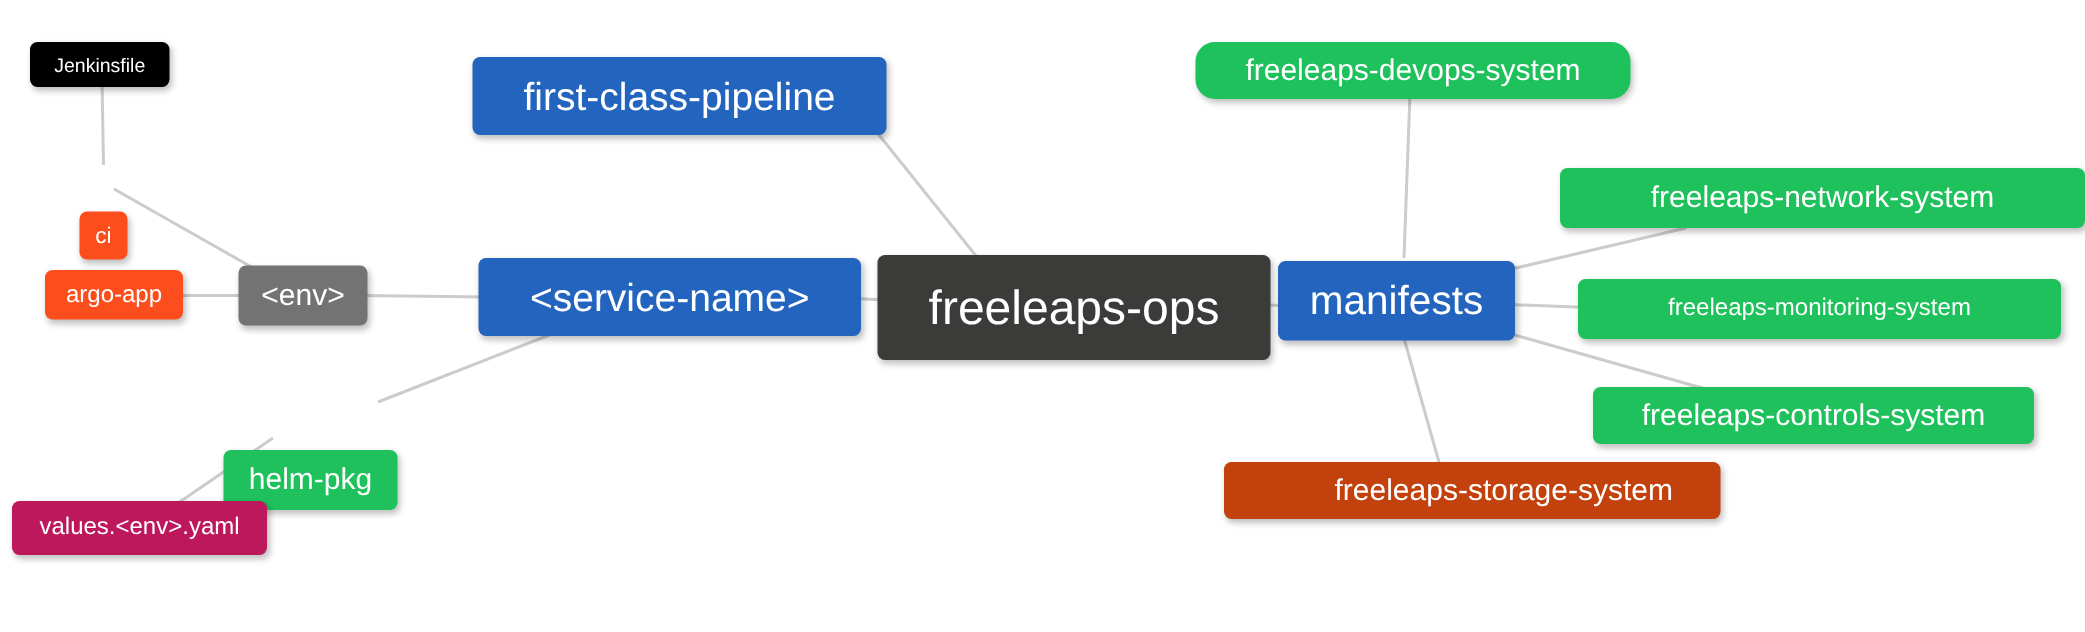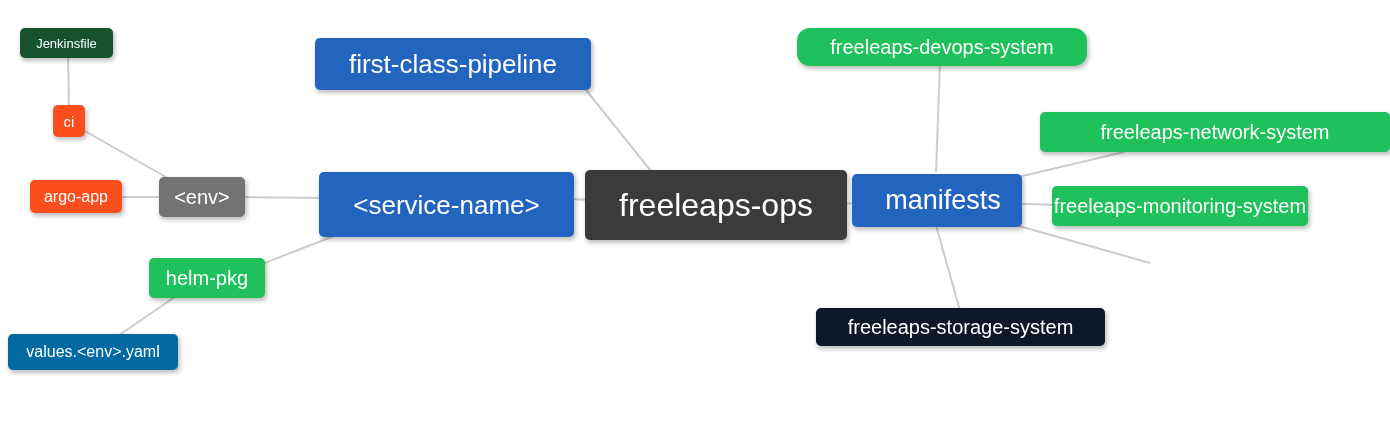--- a/index.html
+++ b/index.html
@@ -23,27 +23,27 @@
     line-height:1;
     user-select:none;
   }
   
   .n-jenkinsfile          {left:20px;  top:28px;  width:93px;  height:30px; font-size:13px;}
   .n-ci                   {left:53px;  top:105px; width:32px;  height:32px; font-size:15px;}
   .n-argo-app             {left:30px;  top:180px; width:92px;  height:33px; font-size:16px;text-align:center;}
   .n-env                  {left:159px; top:177px; width:86px;  height:40px; font-size:20px;}
   .n-helm-pkg             {left:149px; top:258px; width:116px; height:40px; font-size:20px;}
   .n-values-env-yaml      {left:8px;   top:334px; width:170px; height:36px; font-size:16px;}
-  .n-service-name         {left:319px; top:172px; width:255px; height:65px; font-size:26px;}
+  .n-service-name         {left:319px; top:172px; width:255px; height:52px; font-size:26px;}
   .n-first-class-pipeline {left:315px; top:38px;  width:276px; height:52px; font-size:26px;}
   .n-freeleaps-ops        {left:585px; top:170px; width:262px; height:70px; font-size:32px;}
-  .n-manifests            {left:852px; top:174px; width:158px; height:53px; font-size:27px;padding-left:12px;}
+  .n-manifests            {left:852px; top:174px; width:158px; height:53px; font-size:27px;}
   .n-devops-system        {left:797px; top:28px;  width:290px; height:38px; font-size:20px;}
   .n-network-system       {left:1040px;top:112px; width:350px; height:40px; font-size:20px;}
-  .n-monitoring-system    {left:1052px;top:186px; width:256px; height:40px; font-size:20px;}
+  .n-monitoring-system    {left:1052px;top:186px; width:322px; height:40px; font-size:16px;}
   .n-controls-system      {left:1062px;top:258px; width:294px; height:38px; font-size:20px;}
   .n-storage-system       {left:816px; top:308px; width:289px; height:38px; font-size:20px;}
 </style>
 </head>
 <body>
 
 <div class="canvas" style="background: rgb(255, 255, 255);">
 
   <svg class="edges" viewBox="0 0 1390 421">
     <line x1="68" y1="52" x2="69" y2="110" stroke="#cccccc"></line>
@@ -55,28 +55,29 @@
     <line x1="570" y1="199" x2="590" y2="200" stroke="#cccccc"></line>
     <line x1="578" y1="80" x2="655" y2="176" stroke="#cccccc"></line>
     <line x1="842" y1="203" x2="857" y2="204" stroke="#cccccc"></line>
     <line x1="936" y1="172" x2="940" y2="62" stroke="#cccccc"></line>
     <line x1="1005" y1="180" x2="1124" y2="152" stroke="#cccccc"></line>
     <line x1="1005" y1="203" x2="1058" y2="205" stroke="#cccccc"></line>
     <line x1="1005" y1="222" x2="1150" y2="263" stroke="#cccccc"></line>
     <line x1="935" y1="222" x2="961" y2="314" stroke="#cccccc"></line>
   </svg>
 
-  <div class="node n-jenkinsfile" style="background: #14532d;">Jenkinsfile</div>
-  <div class="node n-ci" style="background: rgb(251, 78, 28);">ci</div>
+  <div class="node n-jenkinsfile" style="background: #000000;">Jenkinsfile</div>
+  <div class="node n-ci" style="background: rgb(251, 78, 28); margin-top: 36px;">ci</div>
   <div class="node n-argo-app" style="background: rgb(251, 78, 28);">argo-app</div>
   <div class="node n-env" style="background: #737373;">&lt;env&gt;</div>
-  <div class="node n-helm-pkg" style="background: rgb(31, 193, 92);">helm-pkg</div>
-  <div class="node n-values-env-yaml" style="background: #0369a1;">values.&lt;env&gt;.yaml</div>
+  <div class="node n-helm-pkg" style="background: rgb(31, 193, 92); margin-top: 42px;">helm-pkg</div>
+  <div class="node n-values-env-yaml" style="background: #be185d;">values.&lt;env&gt;.yaml</div>
   <div class="node n-service-name" style="background: rgb(34, 100, 190);">&lt;service-name&gt;</div>
   <div class="node n-freeleaps-ops" style="background: rgb(59, 59, 57);">freeleaps-ops</div>
   <div class="node n-first-class-pipeline" style="background: rgb(34, 100, 190);">first-class-pipeline</div>
   <div class="node n-manifests" style="background: rgb(34, 100, 190);">manifests</div>
   <div class="node n-devops-system" style="background: rgb(31, 193, 92); border-radius: 13px;">freeleaps-devops-system</div>
   <div class="node n-network-system" style="background: rgb(31, 193, 92);">freeleaps-network-system</div>
   <div class="node n-monitoring-system" style="background: rgb(31, 193, 92);">freeleaps-monitoring-system</div>
-  <div class="node n-storage-system" style="background: #0f172a;">freeleaps-storage-system</div>
+  <div class="node n-controls-system" style="background: rgb(31, 193, 92);">freeleaps-controls-system</div>
+  <div class="node n-storage-system" style="background: #c2410c; padding-left: 42px;">freeleaps-storage-system</div>
 
 </div>
 
 </body></html>

